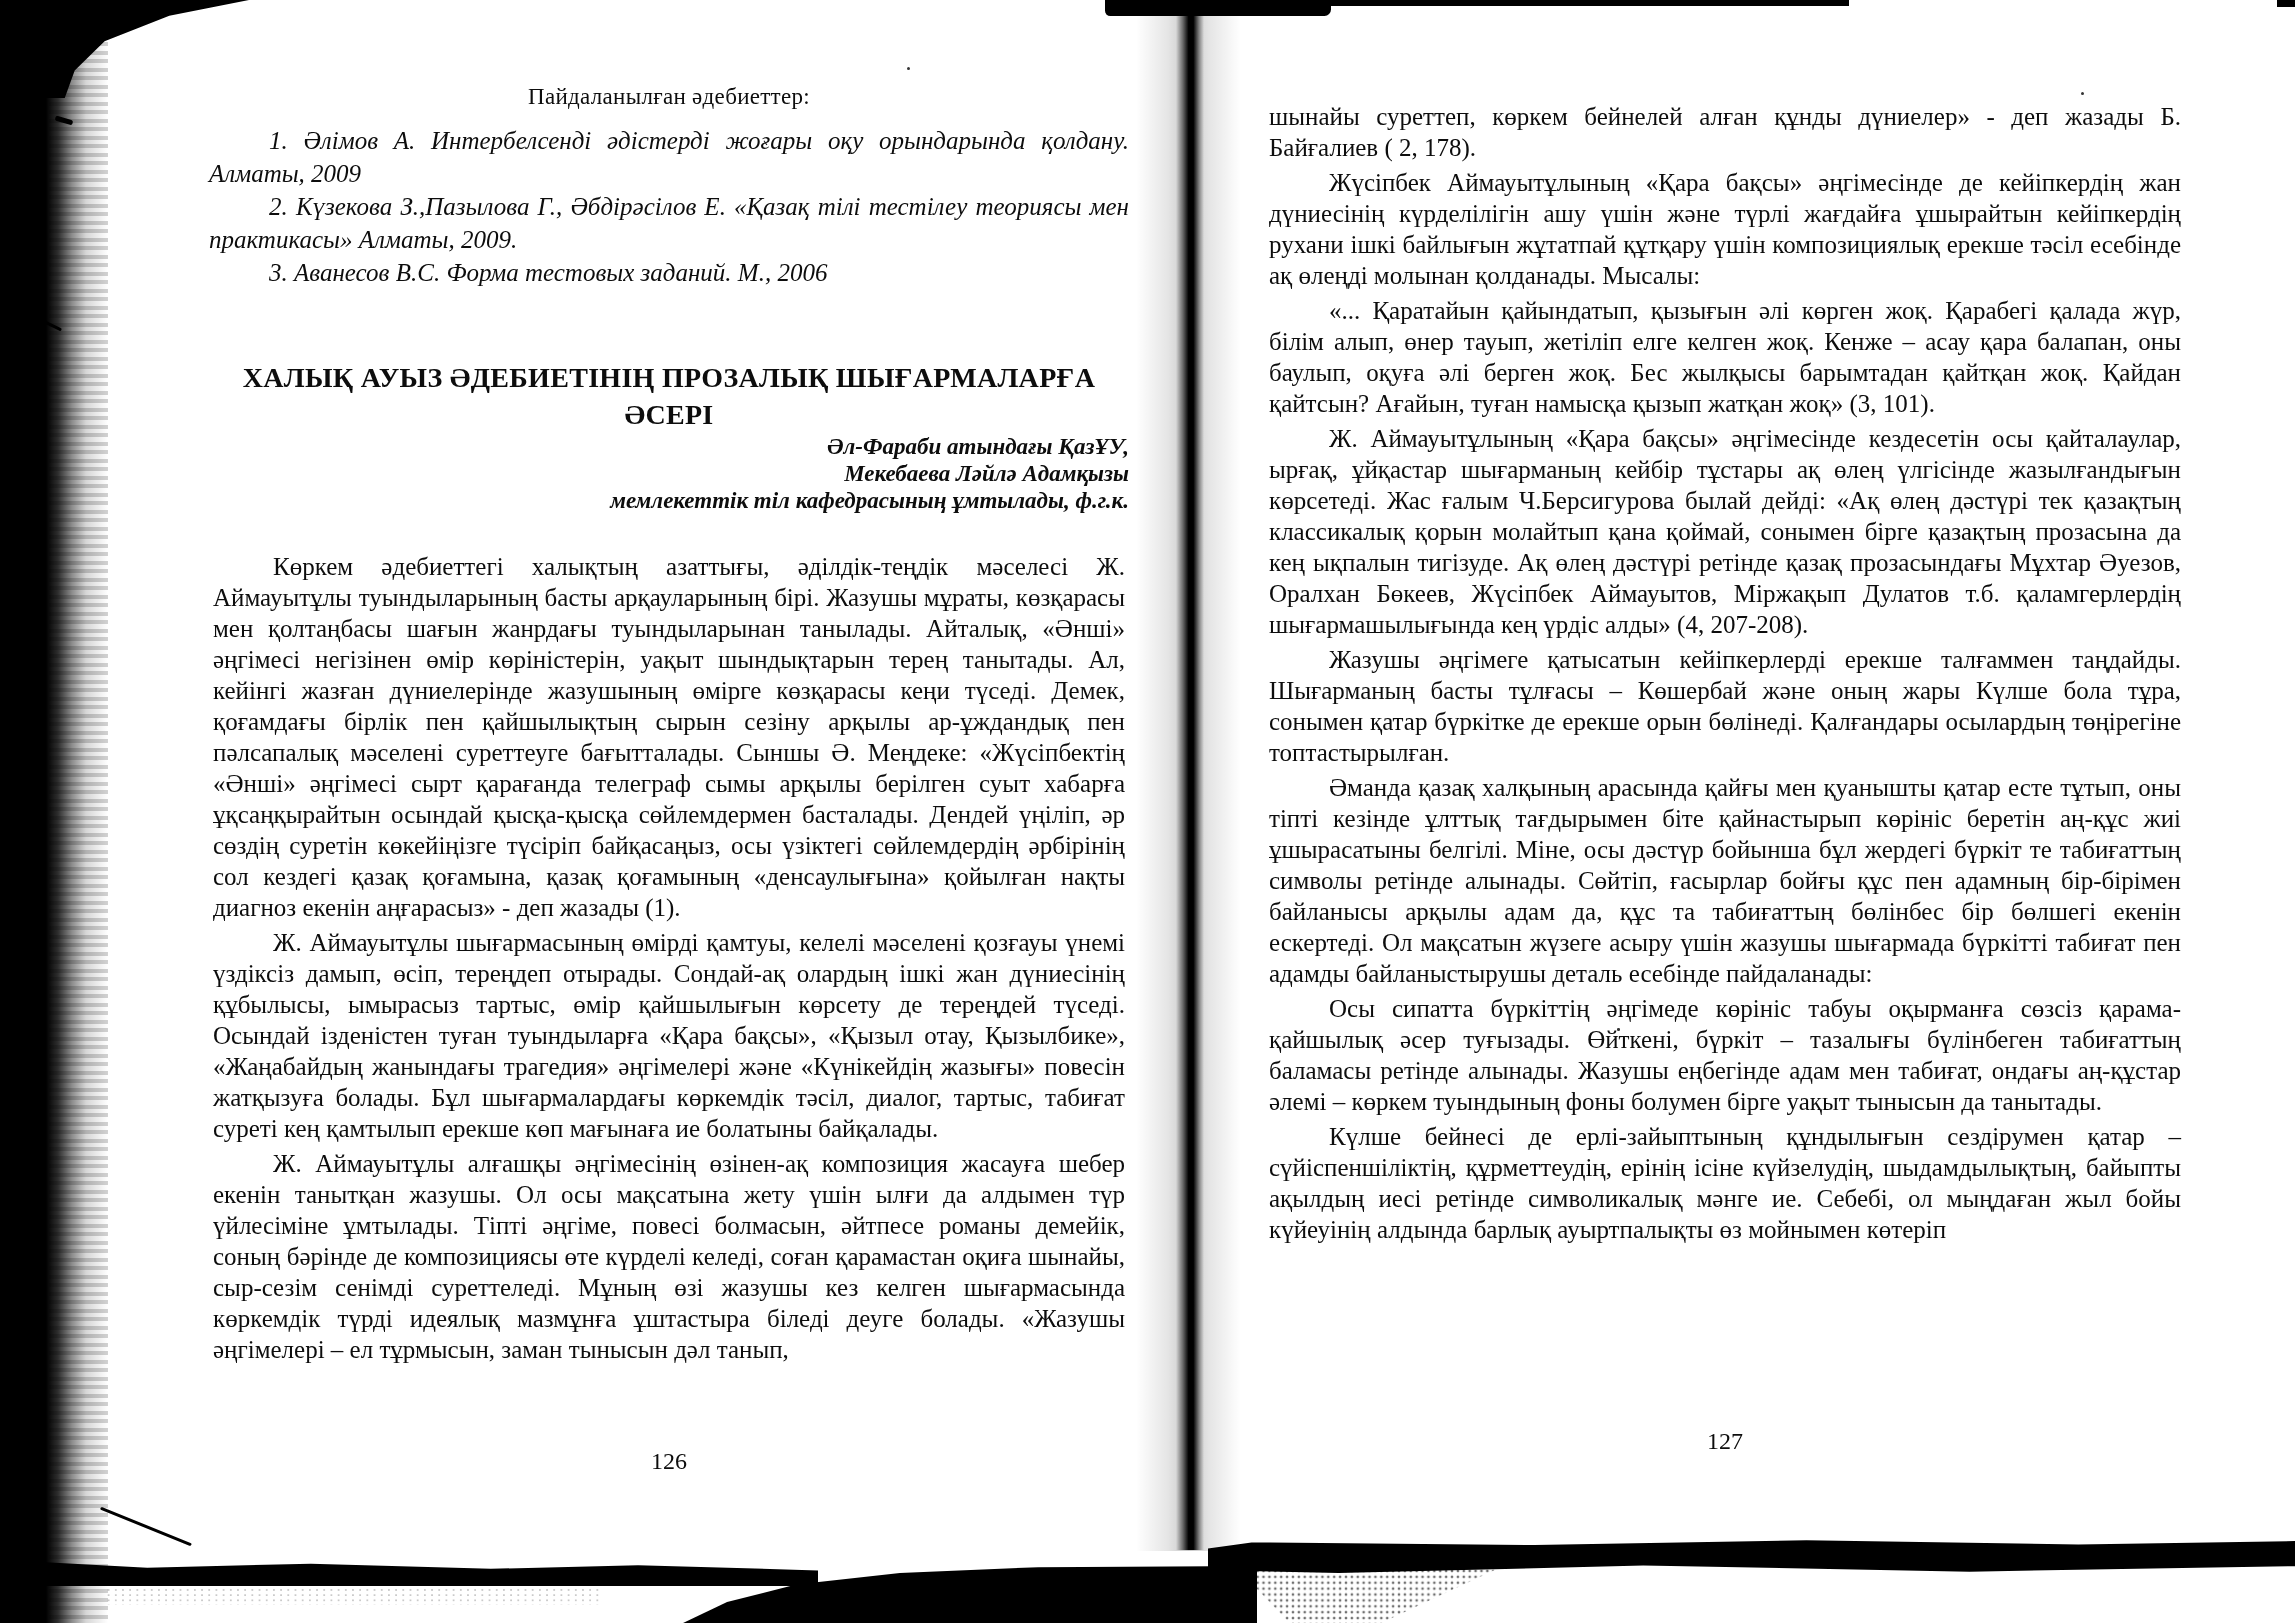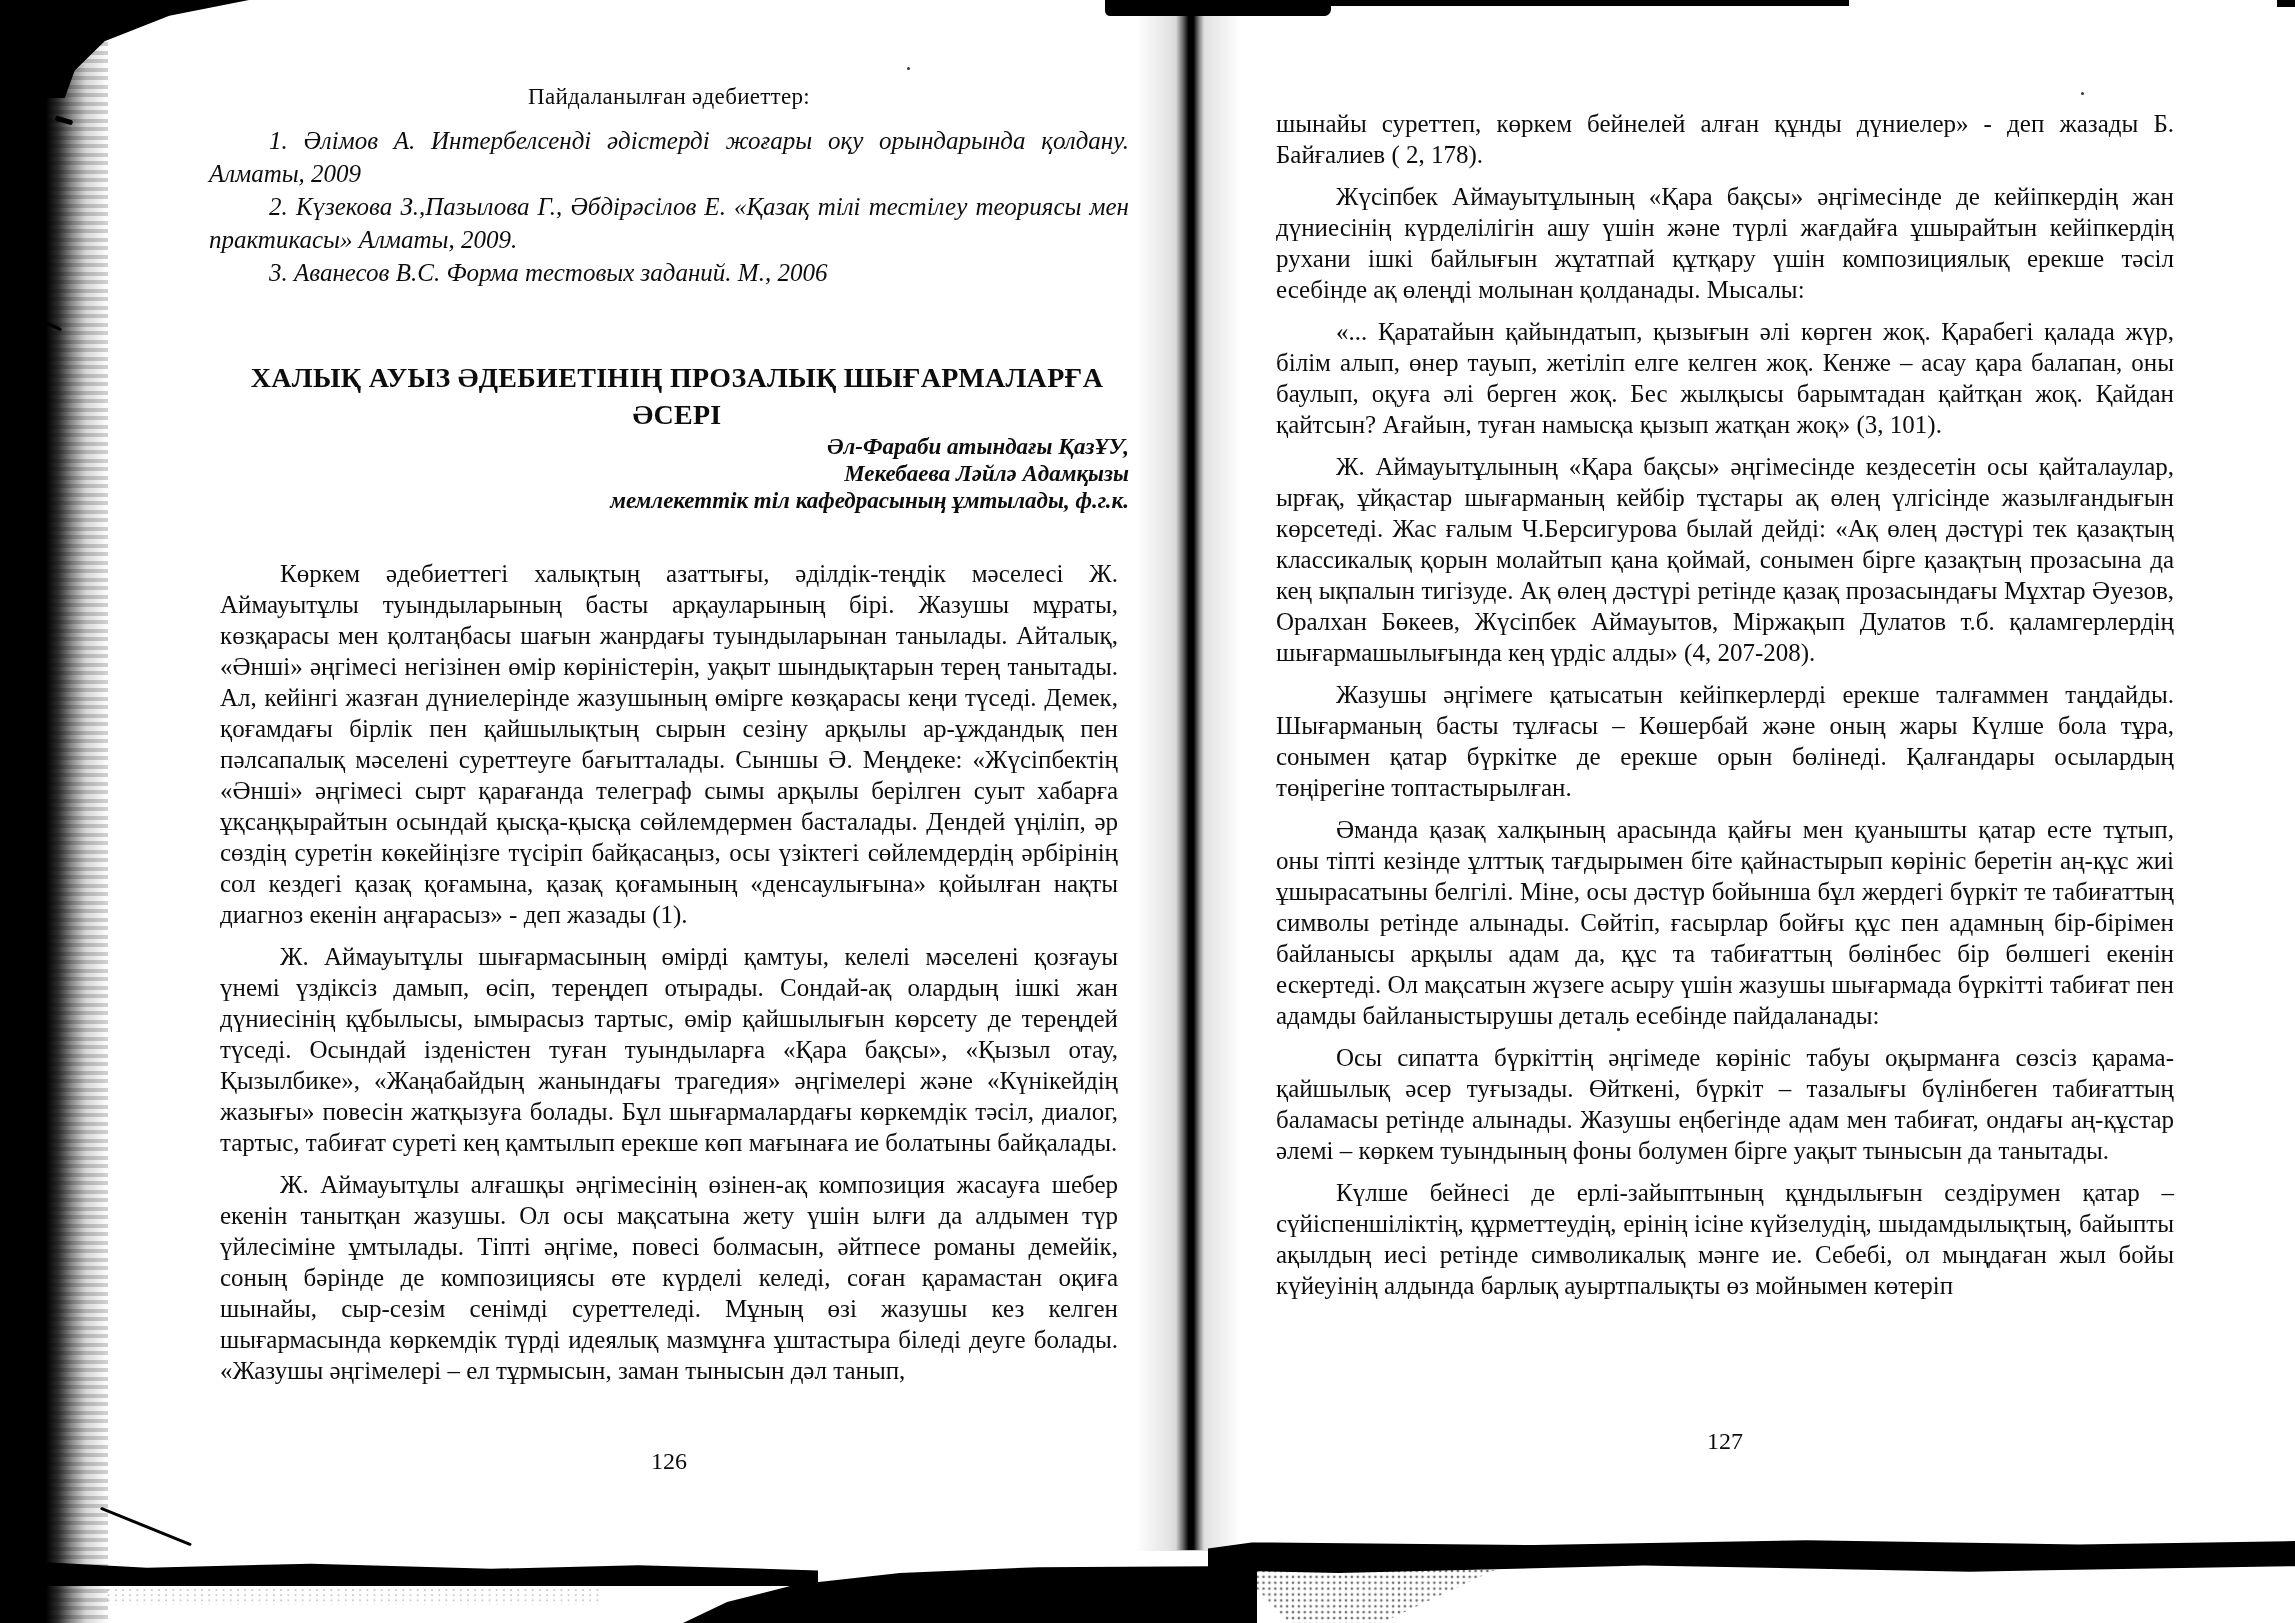--- a/index.html
+++ b/index.html
@@ -104,34 +104,34 @@
     position: absolute; left: 0; top: 65px; width: 100%;
     text-align: center; font-weight: normal; font-size: 23px;
     letter-spacing: 0.3px;
   }
   .refs-list { position: absolute; left: 0; top: 124px; width: 100%; }
   .refs-list p {
     margin: 0; text-indent: 60px; text-align: justify;
     font-size: 25px; line-height: 33px; font-style: italic;
   }
   .article-title {
-    position: absolute; left: 8px; top: 340px; width: 100%;
+    position: absolute; left: 0; top: 340px; width: 100%;
     text-align: center; font-weight: bold; font-size: 28px; line-height: 37px;
     letter-spacing: 0.3px;
   }
   .author-block {
     position: absolute; left: 0; top: 433px; width: 100%;
     text-align: right; font-weight: bold; font-style: italic;
     font-size: 23px; line-height: 27px;
   }
   .body-text { position: absolute; left: 0; width: 100%; }
   .page-left  .body-text { top: 547px; }
   .page-right .body-text { top: 97px; }
   .body-text p {
-    margin: 11px; text-indent: 60px;
+    margin: 4px; text-indent: 60px;
     text-align: justify; font-size: 25px; line-height: 31px;
   }
   .body-text p.noindent { text-indent: 0; }
   .page-num {
     position: absolute; left: 0; width: 100%;
     text-align: center; font-size: 24px;
   }
   .page-left  .page-num { top: 1448px; }
   .page-right .page-num { top: 1428px; }
 </style>

